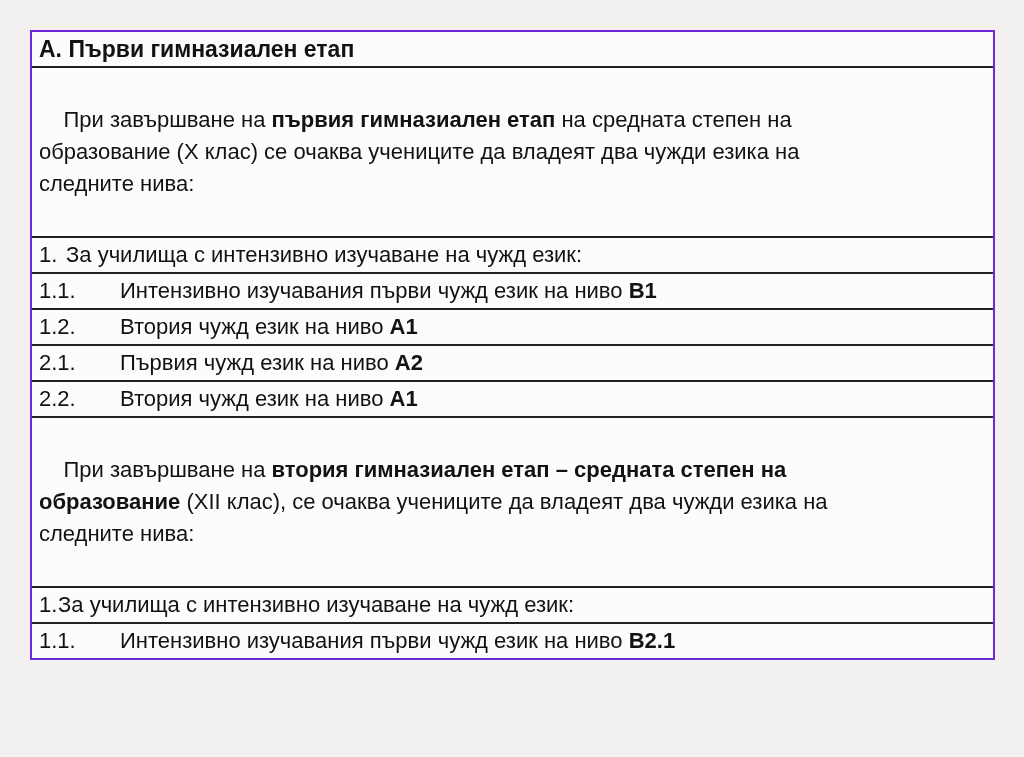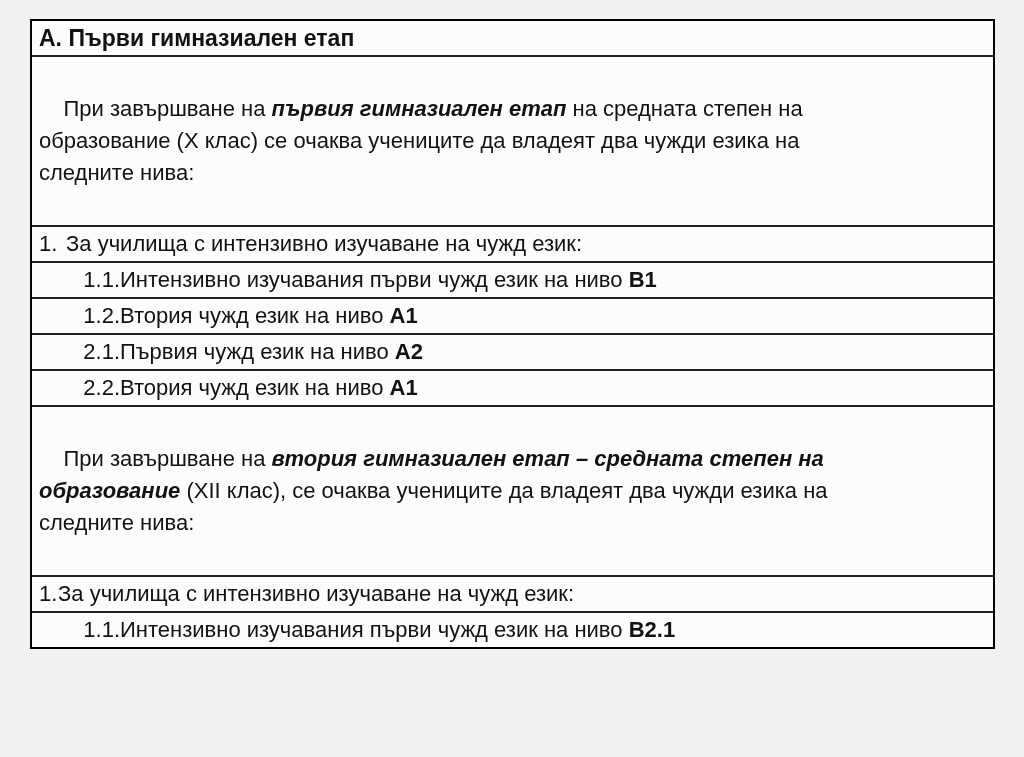--- a/index.html
+++ b/index.html
@@ -4,23 +4,23 @@
 <style>
   html, body {
     margin: 0; padding: 0;
     width: 1024px; height: 757px;
     background: #f2f1ef;
     font-family: "Liberation Sans", "DejaVu Sans", sans-serif;
     color: #121212;
   }
   .doc {
     position: absolute;
-    left: 30px; top: 19px;
+    left: 30px; top: 30px;
     width: 961px;
-    border: 2px solid #000000;
+    border: 2px solid #6d28d9;
     background: #fcfcfb;
   }
   .row {
     border-bottom: 2px solid #222;
     padding: 4px 7px;
     font-size: 22px;
     line-height: 26px;
     background: #fcfcfb;
     overflow: hidden;
     white-space: nowrap;
@@ -30,23 +30,23 @@
     font-weight: bold;
     font-size: 23px;
   }
   .row.intro {
     white-space: pre-wrap;
     line-height: 32px;
   }
   .num { display: inline-block; vertical-align: top; }
   .num.main  { width: 27px; }
   .num.tight { width: 19px; }
-  .num.sub   { width: 81px; text-align: right; }
+  .num.sub   { width: 81px; }
   .lvl { font-weight: bold; text-align: center; }
-  b { font-weight: bold; font-style: italic; }
+  b { font-weight: bold; }
 </style>
 </head>
 <body>
 
 <div class="doc">
 
   <div class="row header">
     <span>А. Първи гимназиален етап</span>
   </div>
 

